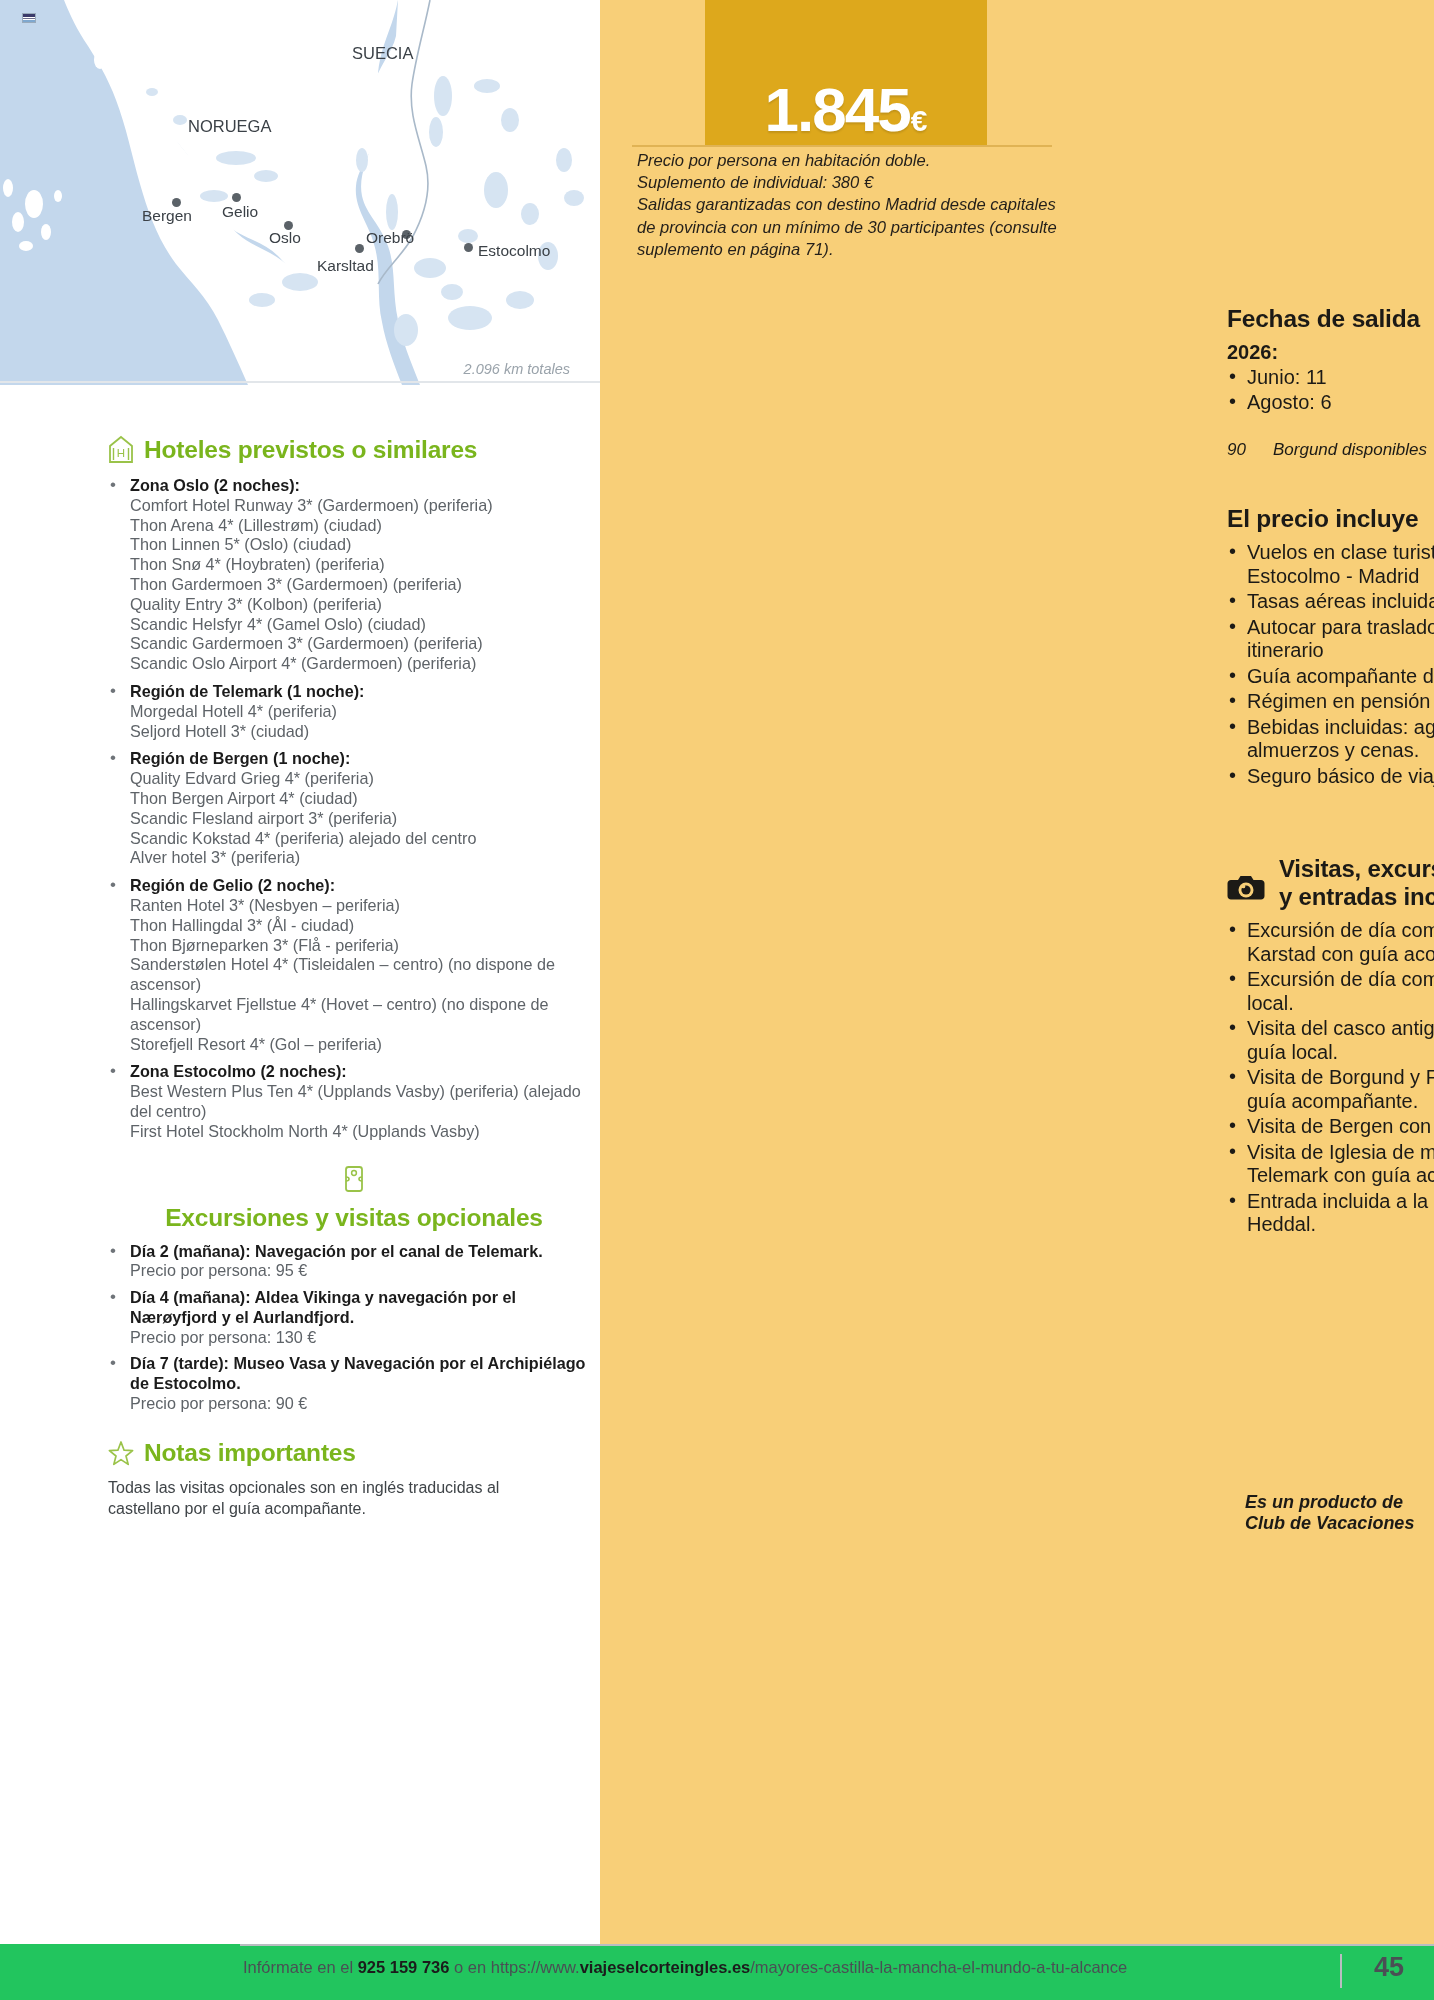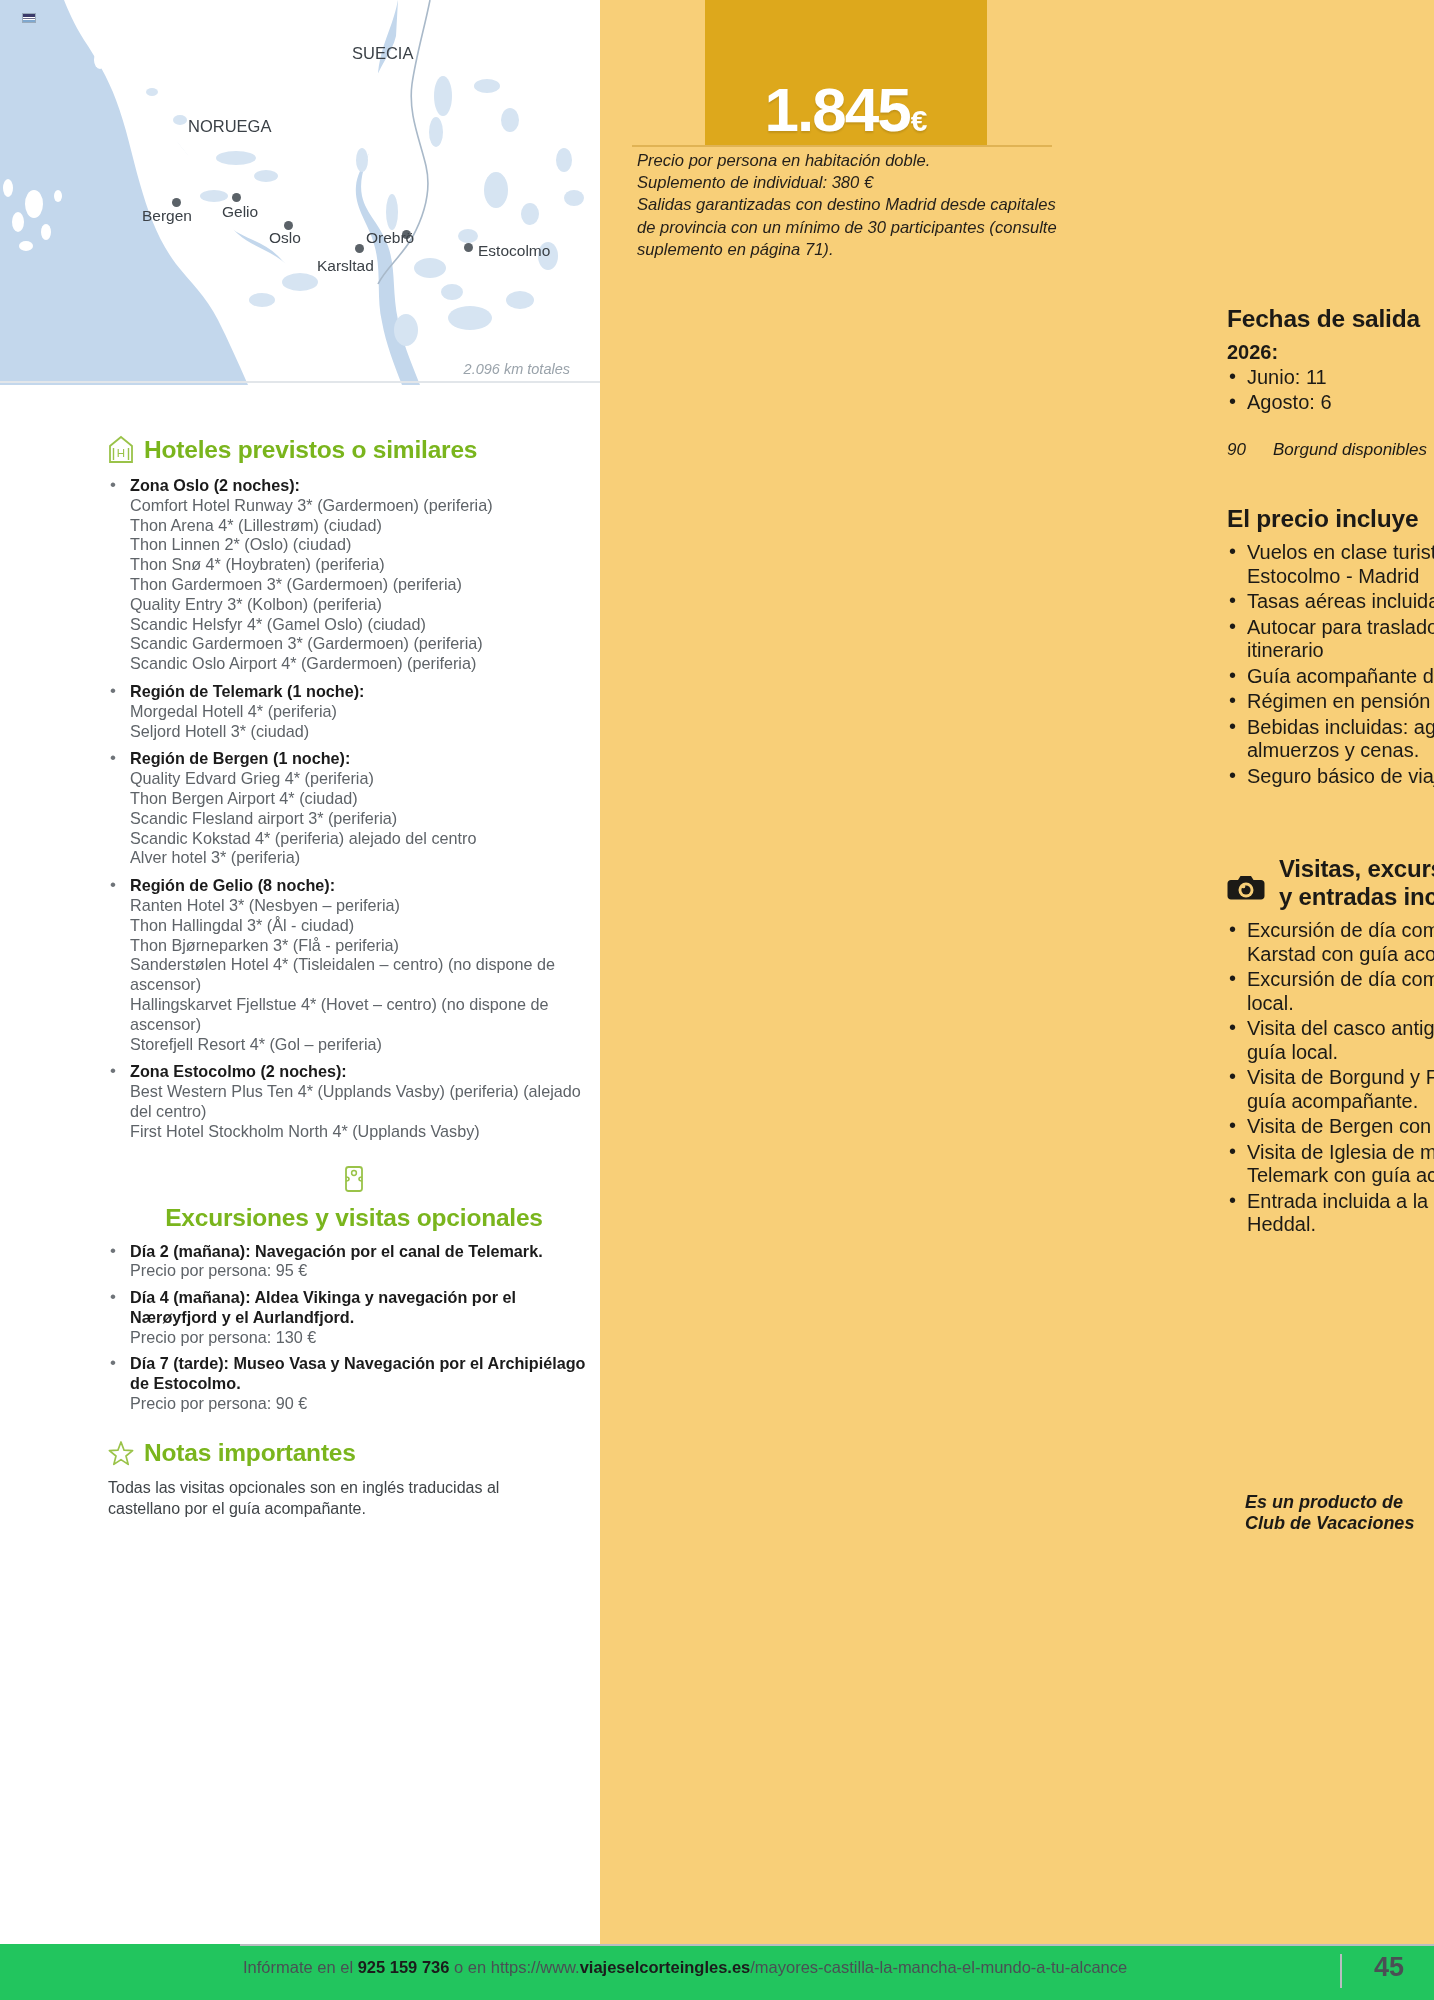--- a/index.html
+++ b/index.html
@@ -308,21 +308,21 @@
         </span>
         <span class="sh-title">Hoteles previstos o similares</span>
       </div>
 
       <div class="hotels-list">
 
         <div class="hotel-group">
           <div class="hg-title">Zona Oslo (2 noches):</div>
           <div class="hg-item">Comfort Hotel Runway 3* (Gardermoen) (periferia)</div>
           <div class="hg-item">Thon Arena 4* (Lillestrøm) (ciudad)</div>
-          <div class="hg-item">Thon Linnen 2* (Oslo) (ciudad)</div>
+          <div class="hg-item">Thon Linnen 5* (Oslo) (ciudad)</div>
           <div class="hg-item">Thon Snø 4* (Hoybraten) (periferia)</div>
           <div class="hg-item">Thon Gardermoen 3* (Gardermoen) (periferia)</div>
           <div class="hg-item">Quality Entry 3* (Kolbon) (periferia)</div>
           <div class="hg-item">Scandic Helsfyr 4* (Gamel Oslo) (ciudad)</div>
           <div class="hg-item">Scandic Gardermoen 3* (Gardermoen) (periferia)</div>
           <div class="hg-item">Scandic Oslo Airport 4* (Gardermoen) (periferia)</div>
         </div>
 
         <div class="hotel-group">
           <div class="hg-title">Región de Telemark (1 noche):</div>
@@ -333,21 +333,21 @@
         <div class="hotel-group">
           <div class="hg-title">Región de Bergen (1 noche):</div>
           <div class="hg-item">Quality Edvard Grieg 4* (periferia)</div>
           <div class="hg-item">Thon Bergen Airport 4* (ciudad)</div>
           <div class="hg-item">Scandic Flesland airport 3* (periferia)</div>
           <div class="hg-item">Scandic Kokstad  4* (periferia) alejado del centro</div>
           <div class="hg-item">Alver hotel 3* (periferia)</div>
         </div>
 
         <div class="hotel-group">
-          <div class="hg-title">Región de Gelio (8 noche):</div>
+          <div class="hg-title">Región de Gelio (2 noche):</div>
           <div class="hg-item">Ranten Hotel 3* (Nesbyen – periferia)</div>
           <div class="hg-item">Thon Hallingdal 3* (Ål - ciudad)</div>
           <div class="hg-item">Thon Bjørneparken 3* (Flå - periferia)</div>
           <div class="hg-item">Sanderstølen Hotel 4* (Tisleidalen – centro) (no dispone de ascensor)</div>
           <div class="hg-item">Hallingskarvet Fjellstue 4* (Hovet – centro) (no dispone de ascensor)</div>
           <div class="hg-item">Storefjell Resort 4* (Gol – periferia)</div>
         </div>
 
         <div class="hotel-group">
           <div class="hg-title">Zona Estocolmo (2 noches):</div>

